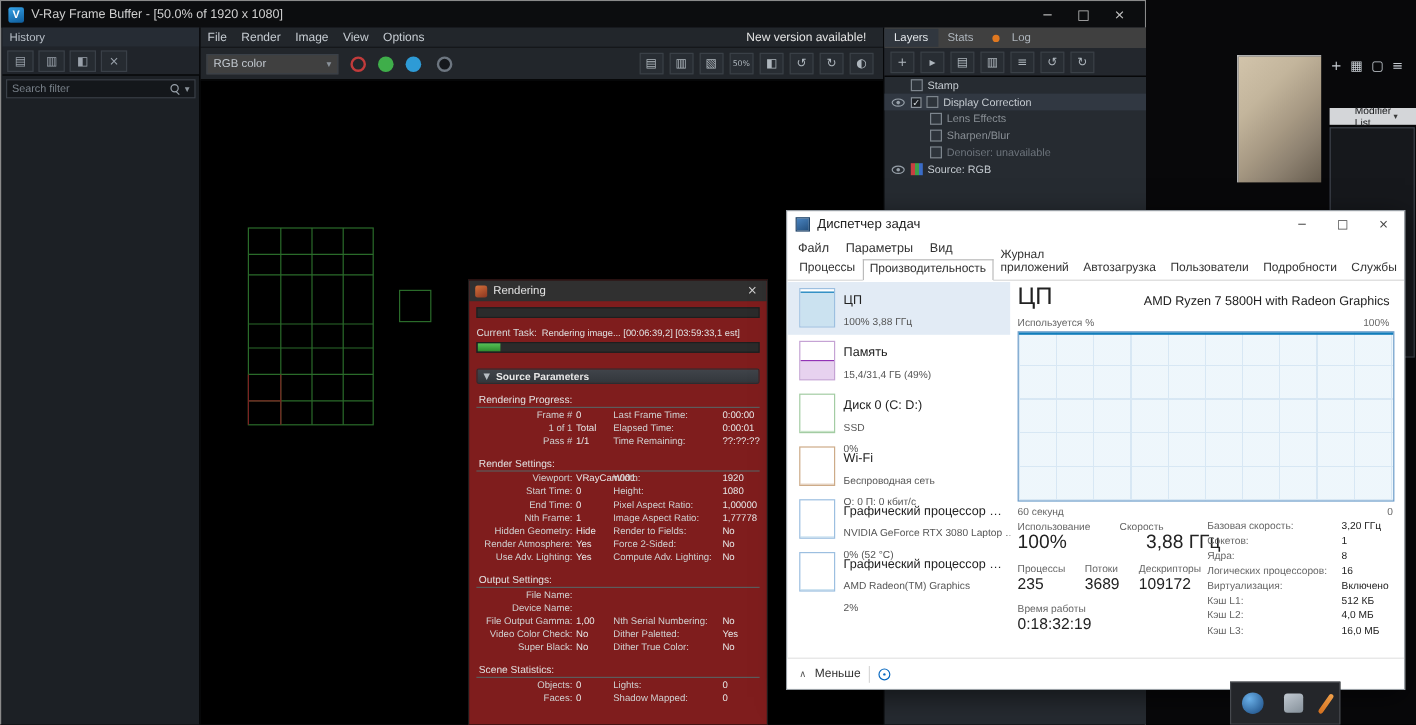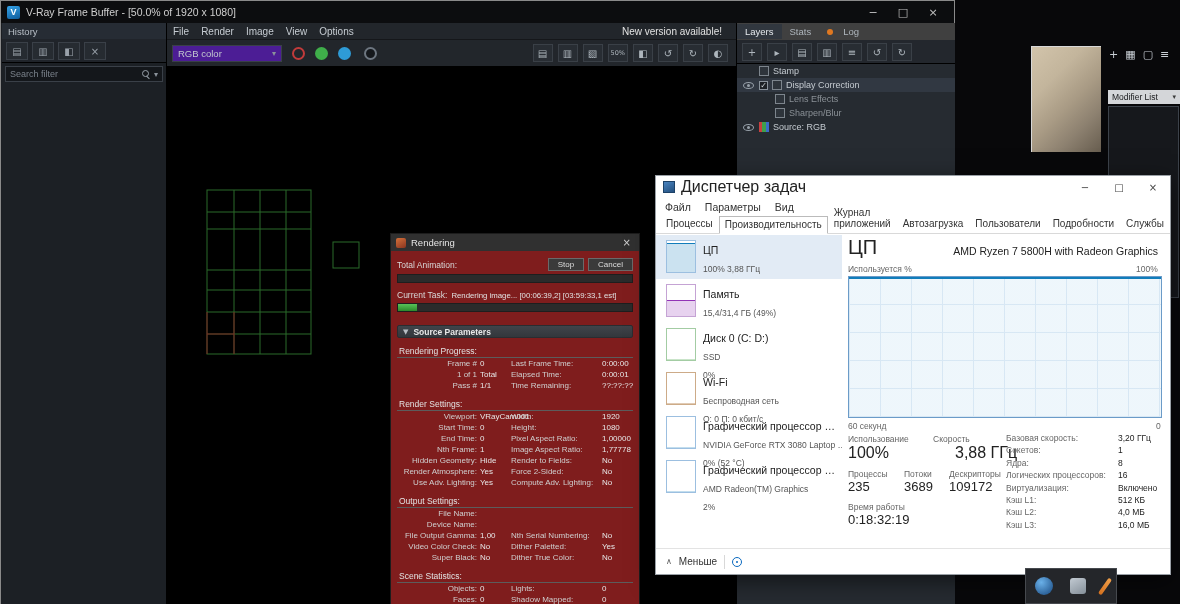--- a/index.html
+++ b/index.html
@@ -11,21 +11,21 @@
 
 #vfb{left:0;top:0;width:955px;height:604px;background:#1b1e23;border:1px solid #8a8a8a;border-bottom:none;}
 #vfb-title{left:0;top:0;width:953px;height:22px;background:#0c0d0f;display:flex;align-items:center;padding:0 6px;gap:6px;}
 .vlogo{width:13px;height:13px;border-radius:2px;background:linear-gradient(160deg,#35a3e8,#0e5c9b);color:#fff;font-size:9px;font-weight:bold;display:flex;align-items:center;justify-content:center;}
 #vfb-title .t{color:#cfcfcf;font-size:10.5px;}
 .wb{width:30px;height:18px;display:flex;align-items:center;justify-content:center;color:#c0c0c0;font-size:11px;cursor:default;}
 #vfb-menubar{left:166px;top:22px;width:569px;height:16px;background:#22262b;display:flex;align-items:center;color:#c6ccd2;font-size:10px;}
 .menu-item{padding:0 6px;}
 .newver{margin-left:auto;padding-right:14px;color:#e3e3e3;}
 #vfb-toolbar{left:166px;top:38px;width:569px;height:28px;background:#22262b;border-top:1px solid #15171a;border-bottom:1px solid #000;display:flex;align-items:center;}
-.channel-dd{width:110px;height:17px;background:#4c1d95;border:1px solid #3a4048;color:#c2c8cf;font-size:9.5px;display:flex;align-items:center;padding:0 5px;margin-left:5px;gap:4px;}
+.channel-dd{width:110px;height:17px;background:#404040;border:1px solid #3a4048;color:#c2c8cf;font-size:9.5px;display:flex;align-items:center;padding:0 5px;margin-left:5px;gap:4px;}
 .channel-dd .arr{margin-left:auto;font-size:8px;color:#8a929a;}
 .chan{width:13px;height:13px;border-radius:50%;margin-left:10px;}
 .c-red{border:2px solid #c23b3b;background:transparent;}
 .c-green{background:#3fae4a;}
 .c-blue{background:#2e9bd6;}
 .c-gray{border:2px solid #6d7680;background:#15181c;margin-left:13px;}
 .tool-group{margin-left:auto;display:flex;gap:5px;padding-right:8px;}
 .tbtn{min-width:20px;height:18px;border:1px solid #3a4047;background:#282d33;color:#aeb6bd;font-size:10px;display:flex;align-items:center;justify-content:center;padding:0 2px;}
 .tbtn.small-text{font-size:6.5px;letter-spacing:0;}
 
@@ -78,21 +78,21 @@
 .prow{display:flex;height:11px;line-height:11px;font-size:8px;white-space:nowrap;}
 .pl{width:80px;text-align:right;color:#cfcfcf;flex:none;}
 .pv{width:34px;padding-left:3px;color:#e6e6e6;flex:none;}
 .pr{width:88px;color:#cfcfcf;flex:none;}
 .pw{flex:1;padding-left:3px;color:#e6e6e6;}
 
 
 #tm{left:655px;top:175px;width:516px;height:400px;background:#fff;border:1px solid #9aa0a6;box-shadow:0 6px 22px rgba(0,0,0,.55);overflow:hidden;}
 #tm-title{height:22px;display:flex;align-items:center;padding-left:7px;gap:6px;}
 .tmicon{width:12px;height:12px;background:linear-gradient(150deg,#4a84c0,#24507e);border:1px solid #1d4268;flex:none;}
-#tm-title .t{font-size:16px;color:#222;}
+#tm-title .t{font-size:11px;color:#222;}
 .tmwb{width:34px;height:22px;display:flex;align-items:center;justify-content:center;color:#444;font-size:10px;}
 #tm-menu{height:17px;display:flex;align-items:center;font-size:10.5px;color:#333;padding-left:2px;}
 #tm-menu span{padding:0 7px;}
 #tm-tabs{height:19px;display:flex;align-items:flex-end;border-bottom:1px solid #d9d9d9;padding-left:4px;font-size:10px;color:#333;}
 .tmtab{padding:2px 5px 3px;border:1px solid transparent;}
 .tmtab.active{background:#fff;border:1px solid #bbb;border-bottom:1px solid #fff;margin-bottom:-1px;}
 #tm-side{left:0;top:59px;width:186px;height:314px;overflow:hidden;}
 .side-item{display:flex;gap:7px;padding:5px 4px 4px 10px;height:44px;}
 .side-item.sel{background:#e2ebf5;}
 .thumb{width:30px;height:33px;border:1px solid;background:#fff;position:relative;overflow:hidden;flex:none;}
@@ -121,21 +121,21 @@
 .vsep{width:1px;height:14px;background:#d8d8d8;}
 .rm-icon{width:10px;height:10px;border:1px solid #0b6ac0;border-radius:50%;position:relative;}
 .rm-icon::after{content:"";position:absolute;left:3px;top:3px;width:2px;height:2px;background:#0b6ac0;border-radius:50%;}
 .rm-link{font-size:10px;color:#0b6ac0;text-decoration:none;margin-top:40px;}
 
 
 #maxstrip{left:955px;top:0;width:225px;height:604px;background:#08080a;}
 #vp-thumb{left:76px;top:46px;width:70px;height:106px;border-left:1px solid #d8d8d8;border-top:1px solid #d8d8d8;
  background:linear-gradient(135deg,#d2c4ab 0%,#c3b59c 30%,#a89a84 55%,#8d8170 75%,#675d4f 100%);}
 #cmd-icons{left:154px;top:48px;display:flex;gap:7px;color:#c8ced4;font-size:11px;}
-#modlist{left:153px;top:90px;width:72px;height:14px;background:#d4d6d9;color:#17181a;font-size:8.5px;display:flex;align-items:center;padding:0 4px;gap:2px;}
+#modlist{left:153px;top:90px;width:72px;height:14px;background:#d4d6d9;color:#17181a;font-size:8.5px;display:flex;align-items:center;padding:0 21px;gap:2px;}
 #modlist .arr{margin-left:auto;font-size:7px;color:#3a3a3a;}
 #modstack{left:153px;top:106px;width:71px;height:192px;background:#16181c;border:1px solid #3c424a;}
 
 
 #minibar{left:1025px;top:568px;width:92px;height:36px;background:#24262a;border:1px solid #46494e;display:flex;align-items:center;justify-content:space-around;}
 .mb-circle{width:18px;height:18px;border-radius:50%;background:radial-gradient(circle at 35% 30%,#6ab0e8,#17477e);}
 .mb-square{width:16px;height:16px;border-radius:3px;background:linear-gradient(150deg,#c2cad2,#848f99);}
 .mb-pencil{width:4px;height:19px;border-radius:2px;background:linear-gradient(#f0a04a,#d4701e);transform:rotate(35deg);}
 </style>
 </head>
@@ -257,20 +257,26 @@
         <span class="licon"></span>
         <span class="dim">Lens Effects</span>
       </div>
       <div class="layer-row">
         <span class="gutter"></span>
         <span class="indent"></span>
         <span class="licon"></span>
         <span class="dim">Sharpen/Blur</span>
       </div>
       <div class="layer-row">
+        <span class="gutter"></span>
+        <span class="indent"></span>
+        <span class="licon"></span>
+        <span class="dimmer">Denoiser: unavailable</span>
+      </div>
+      <div class="layer-row">
         <span class="gutter">
             <span class="eye"></span>
           </span>
         <span class="rgbicon"></span>
         <span>Source: RGB</span>
       </div>
     </div>
   </div>
 
   <div id="maxstrip" class="abs">
@@ -288,27 +294,20 @@
     <div id="modstack" class="abs"></div>
   </div>
 
   <div id="rdlg" class="abs">
     <div id="rdlg-title">
       <span class="rdicon"></span>
       <span>Rendering</span>
       <span class="x icon">×</span>
     </div>
     <div id="rdlg-body">
-      <div class="rrow" style="margin-top:5px;">
-        <span>Total Animation:</span>
-        <span style="margin-left:auto;display:flex;">
-          <button class="rbtn">Stop</button>
-          <button class="rbtn">Cancel</button>
-        </span>
-      </div>
       <div class="pbar">
           <div class="pfill" style="width:0%;"></div>
         </div>
       <div class="rrow" style="margin-top:7px;">
         <span>Current Task:</span>
         <span class="task-val">Rendering image... [00:06:39,2] [03:59:33,1 est]</span>
       </div>
       <div class="pbar">
           <div class="pfill" style="width: 8%;"></div>
         </div>

